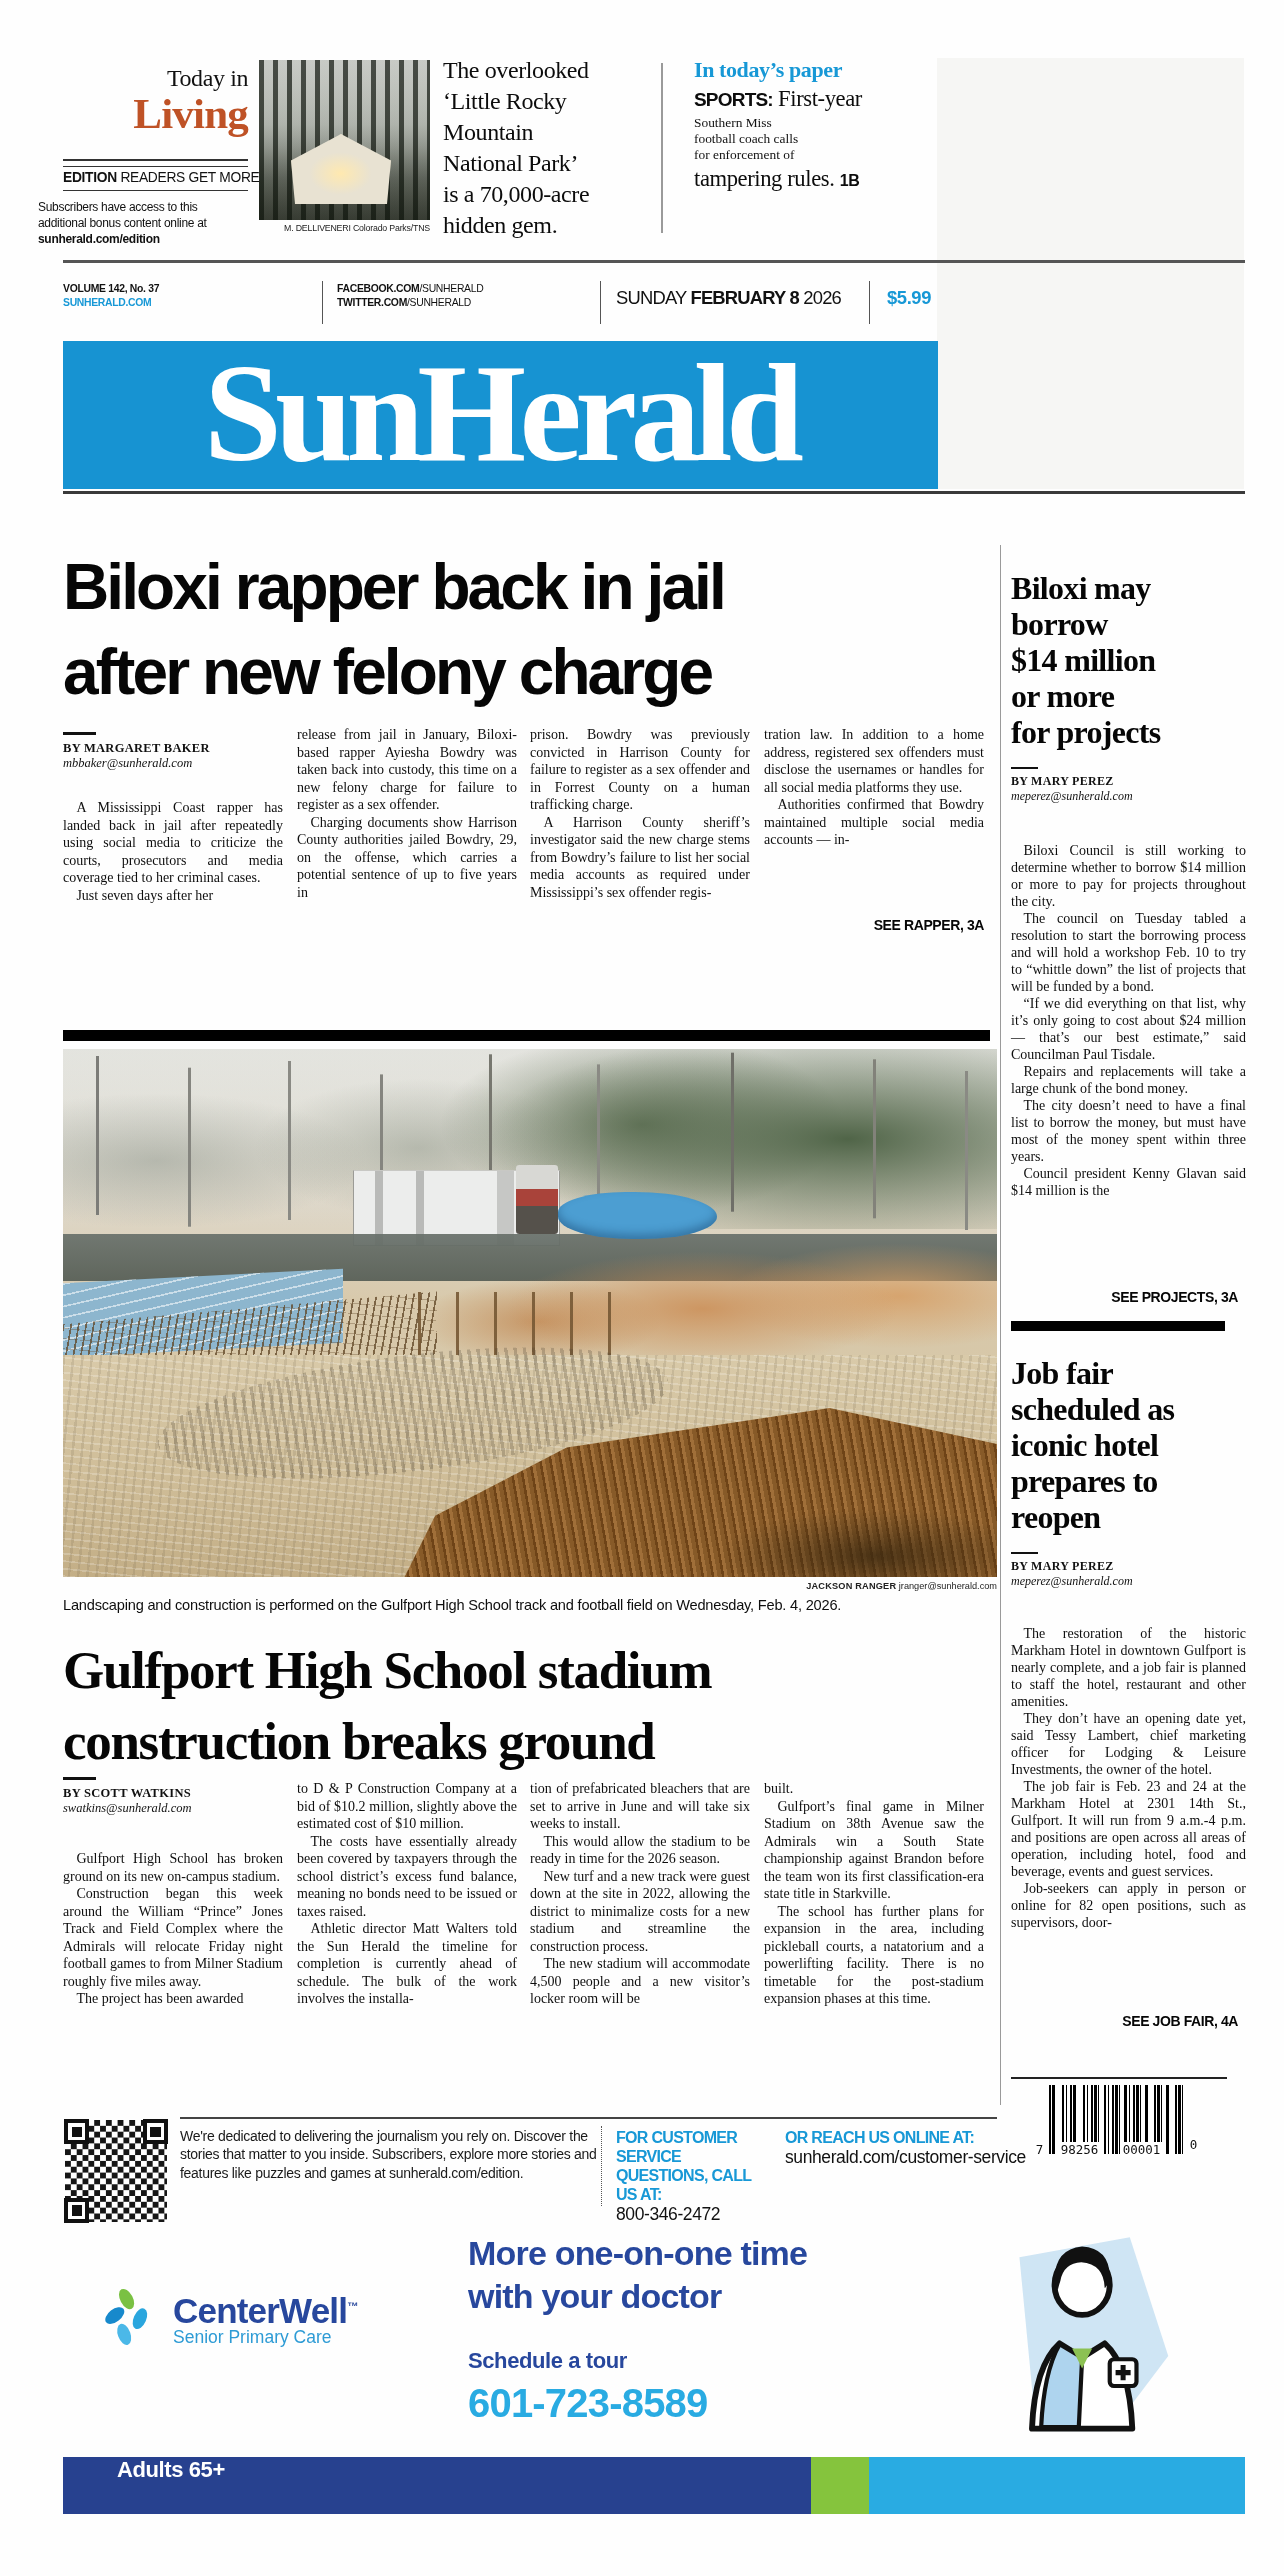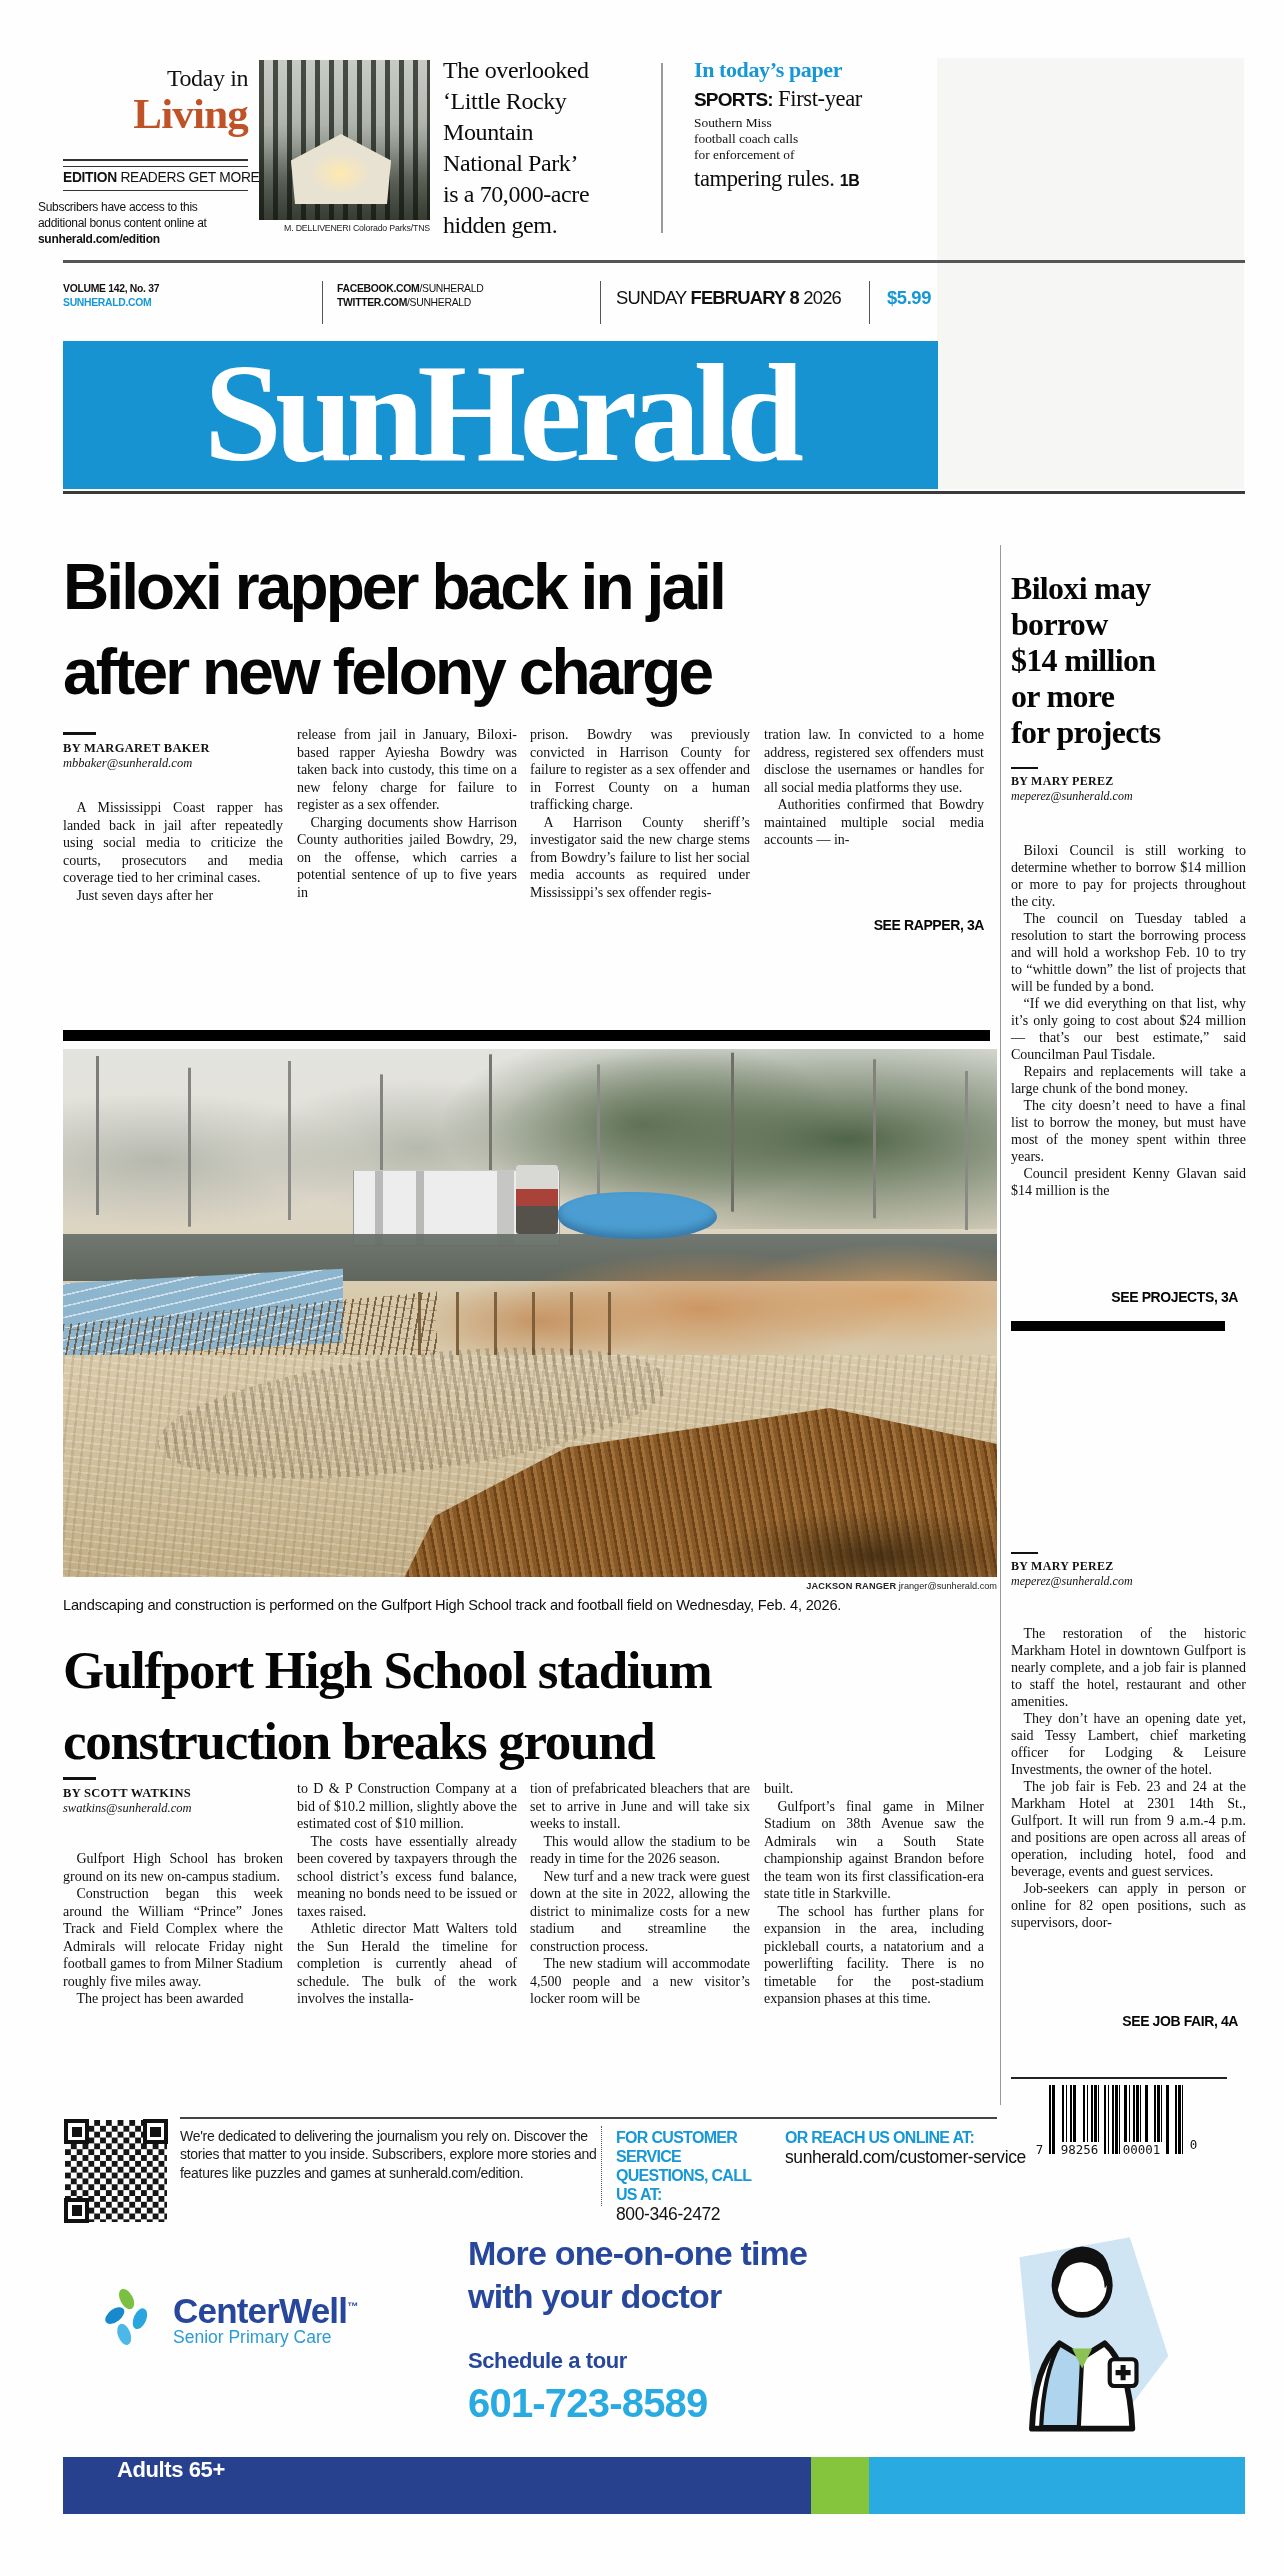--- a/index.html
+++ b/index.html
@@ -261,21 +261,21 @@
     </div>
   <div class="abs bodycol cont" id="s1c2">
       <p>release from jail in January, Biloxi-based rapper Ayiesha Bowdry was taken back into custody, this time on a new felony charge for failure to register as a sex offender.</p>
       <p>Charging documents show Harrison County authorities jailed Bowdry, 29, on the offense, which carries a potential sentence of up to five years in</p>
     </div>
   <div class="abs bodycol cont" id="s1c3">
       <p>prison. Bowdry was previously convicted in Harrison County for failure to register as a sex offender and in Forrest County on a human trafficking charge.</p>
       <p>A Harrison County sheriff’s investigator said the new charge stems from Bowdry’s failure to list her social media accounts as required under Mississippi’s sex offender regis-</p>
     </div>
   <div class="abs bodycol cont" id="s1c4">
-      <p>tration law. In convicted to a home address, registered sex offenders must disclose the usernames or handles for all social media platforms they use.</p>
+      <p>tration law. In addition to a home address, registered sex offenders must disclose the usernames or handles for all social media platforms they use.</p>
       <p>Authorities confirmed that Bowdry maintained multiple social media accounts — in-</p>
     </div>
   <div class="abs jump" id="s1-jump">SEE RAPPER, 3A</div>
   <div class="abs" id="bar1"></div>
 
   <div class="abs" id="photo">
     <div id="ph-trees"></div>
     <div id="ph-poles"></div>
     <div id="ph-trailer"></div>
     <div id="ph-fence"></div>
@@ -340,20 +340,27 @@
   <div class="abs sb-body" id="sb1-body">
       <p>Biloxi Council is still working to determine whether to borrow $14 million or more to pay for projects throughout the city.</p>
       <p>The council on Tuesday tabled a resolution to start the borrowing process and will hold a workshop Feb. 10 to try to “whittle down” the list of projects that will be funded by a bond.</p>
       <p>“If we did everything on that list, why it’s only going to cost about $24 million — that’s our best estimate,” said Councilman Paul Tisdale.</p>
       <p>Repairs and replacements will take a large chunk of the bond money.</p>
       <p>The city doesn’t need to have a final list to borrow the money, but must have most of the money spent within three years.</p>
       <p>Council president Kenny Glavan said $14 million is the</p>
     </div>
   <div class="abs jump" id="sb1-jump">SEE PROJECTS, 3A</div>
   <div class="abs" id="sb-bar"></div>
+  <div class="abs sb-head" id="sb2-head">
+      <div>Job fair</div>
+      <div>scheduled as</div>
+      <div>iconic hotel</div>
+      <div>prepares to</div>
+      <div>reopen</div>
+    </div>
   <div class="abs sb-byline" id="sb2-byline">
     <div class="brule"></div>
     <div class="bname">BY MARY PEREZ</div>
     <div class="bemail">meperez@sunherald.com</div>
   </div>
   <div class="abs sb-body" id="sb2-body">
       <p>The restoration of the historic Markham Hotel in downtown Gulfport is nearly complete, and a job fair is planned to staff the hotel, restaurant and other amenities.</p>
       <p>They don’t have an opening date yet, said Tessy Lambert, chief marketing officer for Lodging &amp; Leisure Investments, the owner of the hotel.</p>
       <p>The job fair is Feb. 23 and 24 at the Markham Hotel at 2301 14th St., Gulfport. It will run from 9 a.m.-4 p.m. and positions are open across all areas of operation, including hotel, food and beverage, events and guest services.</p>
       <p>Job-seekers can apply in person or online for 82 open positions, such as supervisors, door-</p>

